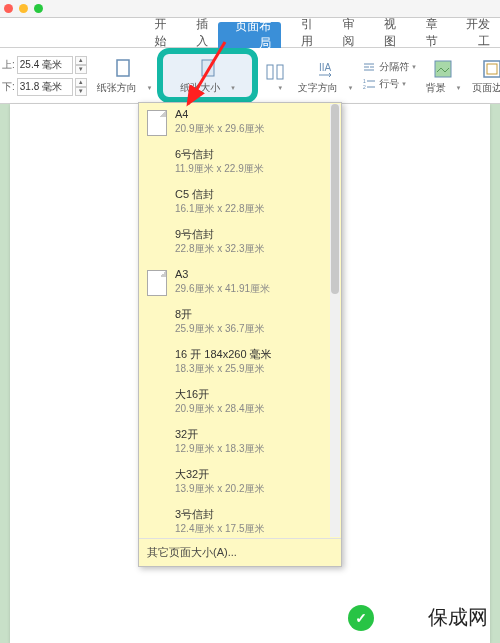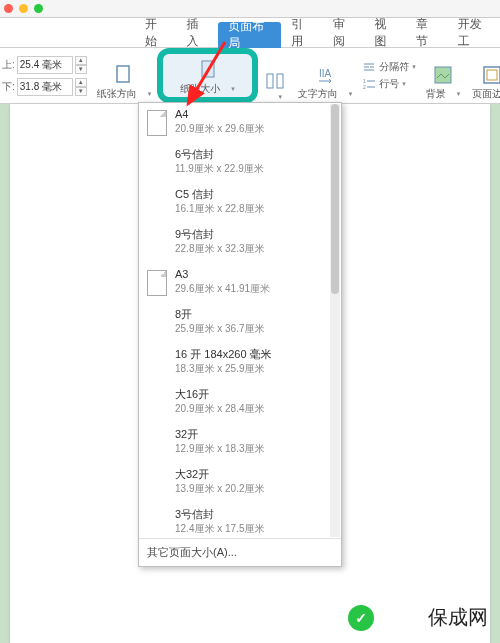--- a/index.html
+++ b/index.html
@@ -5,47 +5,47 @@
   * { box-sizing: border-box; margin: 0; padding: 0; font-family: "Microsoft YaHei", sans-serif; }
   body { width: 500px; height: 643px; background: #c8e0c8; overflow: hidden; position: relative; }
   
   .window-controls { height: 18px; background: #f5f5f5; border-bottom: 1px solid #ccc; display: flex; align-items: center; padding: 0 4px; gap: 6px; }
   .win-btn { width: 9px; height: 9px; border-radius: 50%; }
   .win-btn.red { background: #ff5f56; }
   .win-btn.yellow { background: #ffbd2e; }
   .win-btn.green { background: #27c93f; }
   
   .tabbar { height: 30px; background: #fff; border-bottom: 1px solid #d0d0d0; display: flex; padding-left: 135px; }
-  .tab { padding: 0 10px; font-size: 12px; color: #555; display: flex; align-items: center; cursor: pointer; }
+  .tab { padding: 0 10px; font-size: 12px; color: #555; display: flex; align-items: center; cursor: pointer; text-align: right; }
   .tab.active { background: #3a8fd8; color: #fff; border-radius: 3px 3px 0 0; margin: 4px 0 0 0; height: 26px; }
   
   .ribbon { height: 56px; background: #fff; border-bottom: 1px solid #d0d0d0; display: flex; position: relative; }
   .ribbon-left { display: flex; flex-direction: column; justify-content: center; padding: 0 4px 0 0; gap: 4px; }
   .spin-row { display: flex; align-items: center; gap: 2px; font-size: 10px; color: #666; padding-left: 2px; }
   .spin-input { width: 56px; height: 18px; border: 1px solid #ccc; font-size: 10px; padding: 8px 2px; color: #333; }
   .spin-btns { display: flex; flex-direction: column; }
   .spin-btn { width: 12px; height: 9px; border: 1px solid #ccc; background: #fafafa; font-size: 6px; line-height: 6px; text-align: center; color: #666; }
   
   .ribbon-sep { width: 1px; background: #e0e0e0; margin: 6px 0; }
   
-  .ribbon-btn-col { display: flex; flex-direction: column; align-items: center; justify-content: flex-end; padding: 2px 6px; cursor: pointer; }
+  .ribbon-btn-col { display: flex; flex-direction: column; align-items: center; justify-content: center; padding: 2px 6px; cursor: pointer; }
   .ribbon-btn-col .icon-box { width: 22px; height: 24px; display: flex; align-items: center; justify-content: center; }
   .ribbon-btn-col .label { font-size: 10px; color: #555; white-space: nowrap; display: flex; align-items: center; gap: 11px; }
   .dd-caret { font-size: 7px; color: #888; }
   
   .ribbon-btn-col.active { background: #e8f0f8; border: 6px solid #14b8a6; border-radius: 12px; padding: 1px 17px; }
   
   .small-btn-stack { display: flex; flex-direction: column; justify-content: center; padding: 0 4px; gap: 3px; }
   .small-btn { display: flex; align-items: center; gap: 3px; font-size: 10px; color: #555; cursor: pointer; white-space: nowrap; }
   .small-btn .small-icon { width: 14px; height: 14px; display: inline-flex; align-items: center; justify-content: center; }
   
   .canvas-area { position: absolute; top: 104px; left: 0; right: 0; bottom: 0; background: #c8e0c8; }
   .page { position: absolute; top: 0; left: 10px; right: 10px; bottom: 0; background: #fff; box-shadow: 0 1px 3px rgba(0,0,0,0.15); }
   
-  .dropdown { position: absolute; top: 102px; left: 138px; width: 204px; background: #ffffff; border: 1px solid #bfbfbf; box-shadow: 2px 2px 6px rgba(0,0,0,0.25); z-index: 10; }
+  .dropdown { position: absolute; top: 102px; left: 138px; width: 204px; background: #fef9c3; border: 1px solid #bfbfbf; box-shadow: 2px 2px 6px rgba(0,0,0,0.25); z-index: 10; }
   .dd-scroll { max-height: 435px; overflow: hidden; position: relative; }
   .dd-item { display: flex; padding: 3px 6px 3px 4px; cursor: pointer; }
   .dd-thumb { width: 28px; height: 34px; flex-shrink: 0; display: flex; align-items: center; justify-content: center; }
   .dd-thumb-page { width: 20px; height: 26px; border: 1px solid #aaa; background: #fff; position: relative; }
   .dd-thumb-page.fold::before { content: ''; position: absolute; top: 0; right: 0; width: 6px; height: 6px; background: linear-gradient(135deg, #fff 50%, #ccc 50%); }
   .dd-text { flex: 1; padding-left: 4px; }
   .dd-name { font-size: 11px; color: #333; line-height: 16px; }
   .dd-dims { font-size: 10px; color: #888; line-height: 14px; }
   .dd-scrollbar { position: absolute; right: 1px; top: 1px; width: 10px; height: 433px; background: #f0f0f0; }
   .dd-thumb-scroll { position: absolute; top: 0; left: 1px; width: 8px; height: 190px; background: #c8c8c8; border-radius: 4px; }

